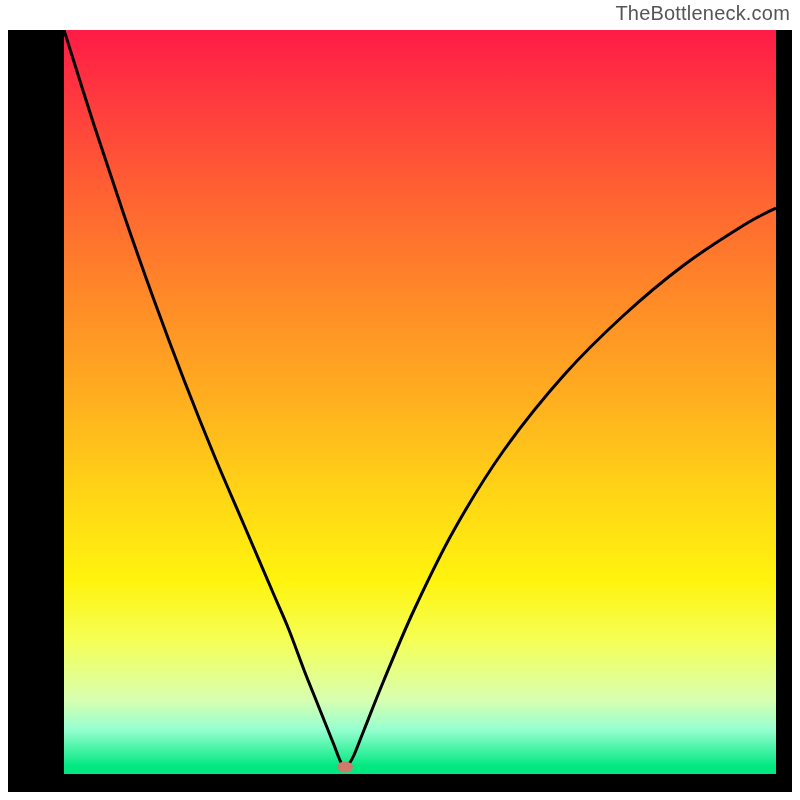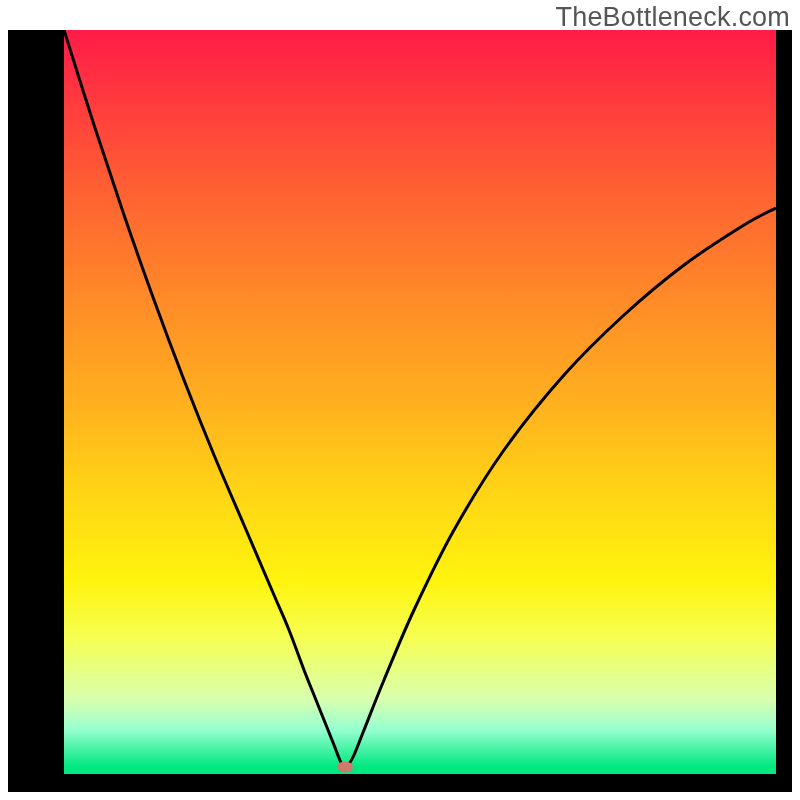--- a/index.html
+++ b/index.html
@@ -13,21 +13,21 @@
   }
   .container {
     position: relative;
     width: 800px;
     height: 800px;
   }
   .watermark {
     position: absolute;
     top: 2px;
     right: 10px;
-    font-size: 27px;
+    font-size: 20px;
     font-weight: 500;
     color: #555555;
     z-index: 50;
     letter-spacing: 0.2px;
   }
   .frame {
     position: absolute;
     left: 8px;
     top: 30px;
     width: 784px;

